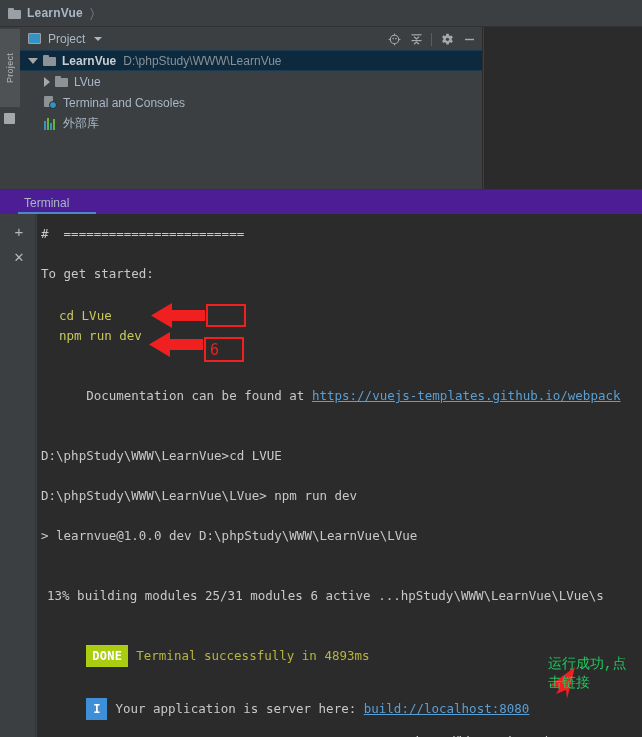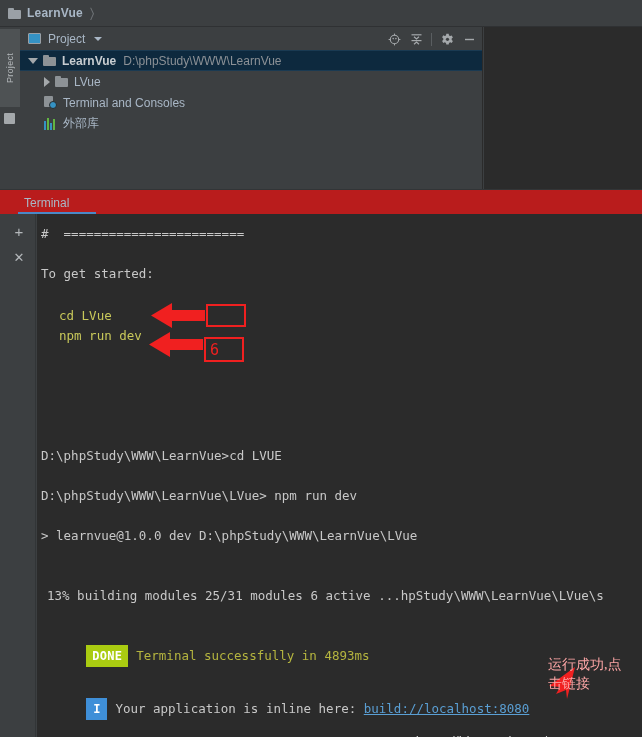--- a/index.html
+++ b/index.html
@@ -272,21 +272,21 @@
     left: 484px; top: 27px;
     width: 158px; height: 162px;
     background: #2b2b2b;
   }
 
   
   .term-tabbar {
     position: absolute;
     left: 0; top: 189px;
     width: 642px; height: 25px;
-    background: #b91c1c;
+    background: #4c1d95;
     border-top: 1px solid #323537;
     box-sizing: border-box;
   }
   .term-tab {
     position: absolute;
     left: 18px; top: 0;
     height: 25px;
     display: flex;
     align-items: center;
     padding: 0 10px 0 6px;
@@ -370,22 +370,22 @@
   .anno-box {
     border: 2px solid #f02020;
     box-sizing: border-box;
     color: #f02020;
     font-family: "DejaVu Sans Mono", "Liberation Mono", monospace;
     font-size: 15px;
     padding-left: 4px;
     line-height: 22px;
   }
   .anno-cn {
-    color: #fca5a5;
-    font-family: Liberation Serif, serif;
+    color: #22c55e;
+    font-family: Liberation Mono, monospace;
     font-size: 14px;
     line-height: 19px;
     white-space: pre-line;
   }
 
   
   .watermark {
     position: absolute;
     right: 8px; top: 708px;
     font-size: 14px;
@@ -505,32 +505,35 @@
     <div class="gbtn close">✕</div>
   </div>
 
   <div class="term-body">
 
     <div class="term-line c-gray" style="top:10px">#  ========================</div>
     <div class="term-line c-gray" style="top:50px">To get started:</div>
     <div class="term-line c-yellow" style="top:92px; left:22px">cd LVue</div>
     <div class="term-line c-yellow" style="top:112px; left:22px">npm run dev</div>
 
+    <div class="term-line" style="top:152px">
+      <span class="c-gray">Documentation can be found at </span><span class="c-link">https://vuejs-templates.github.io/webpack</span>
+    </div>
 
     <div class="term-line c-gray" style="top:272px">D:\phpStudy\WWW\LearnVue\LVue&gt; npm run dev</div>
     <div class="term-line c-gray" style="top:232px">D:\phpStudy\WWW\LearnVue&gt;cd LVUE</div>
     <div class="term-line c-gray" style="top:312px">&gt; learnvue@1.0.0 dev D:\phpStudy\WWW\LearnVue\LVue</div>
     <div class="term-line c-gray" style="top:372px; left:10px">13% building modules 25/31 modules 6 active ...hpStudy\WWW\LearnVue\LVue\s</div>
 
     <div class="term-line" style="top:411px">
       <span class="badge-done">DONE</span><span class="c-olive" style="margin-left:8px">Terminal successfully in 4893ms</span>
     </div>
 
     <div class="term-line" style="top:464px">
-      <span class="badge-info">I</span><span class="c-gray" style="margin-left:8px">Your application is inline here: </span><span class="c-link">build://localhost:8080</span>
+      <span class="badge-info">I</span><span class="c-gray" style="margin-left:8px">Your application is server here: </span><span class="c-link">build://localhost:8080</span>
     </div>
 
   </div>
 
   <svg class="anno" style="left:0; top:0; width:642px; height:737px">
 
     <polygon points="205,315 205,310 172,310 172,303 151,315.5 172,328 172,321 205,321" fill="#f02020"></polygon>
 
     <polygon points="203,344 203,339 170,339 170,332 149,344.5 170,357 170,350 203,350" fill="#f02020"></polygon>
 

